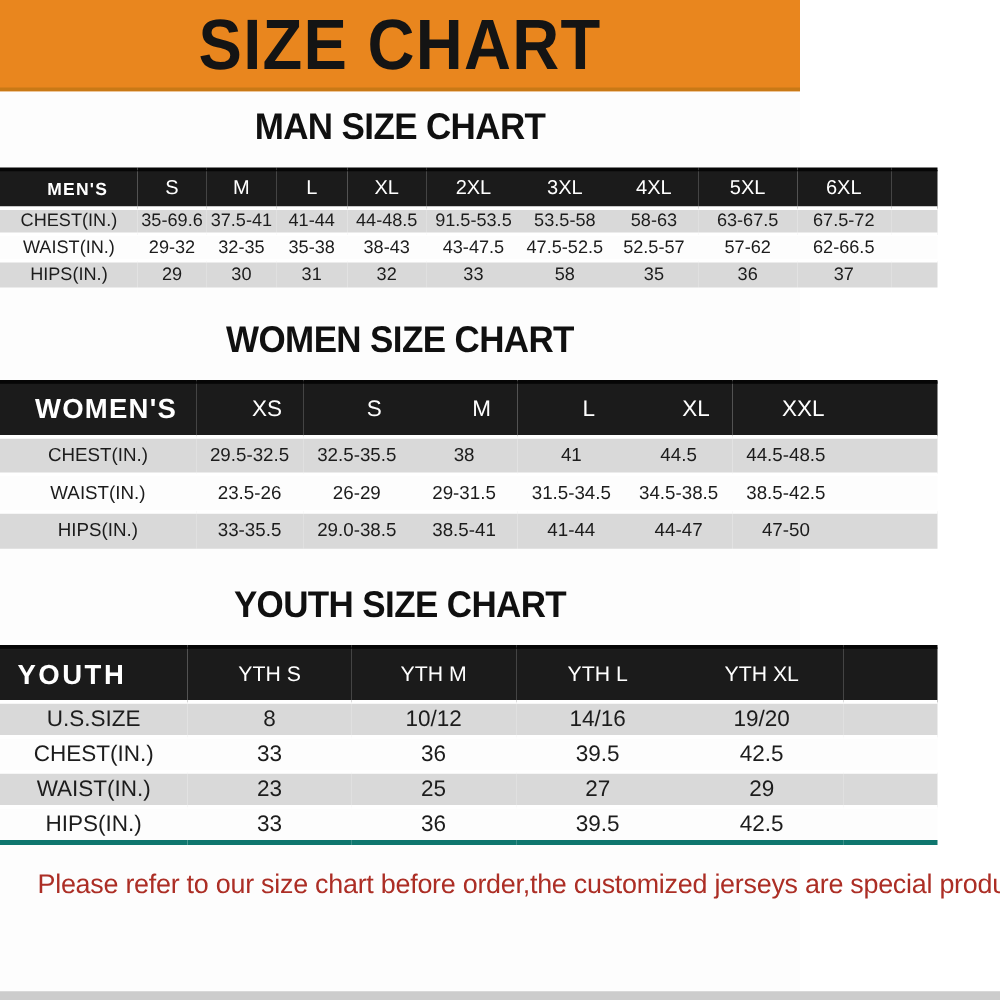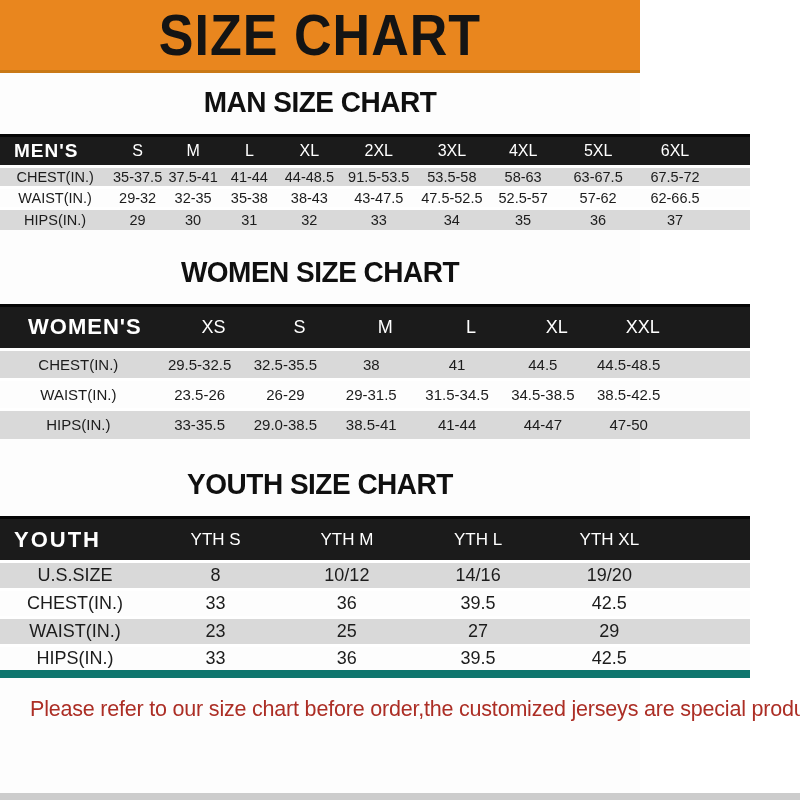--- a/index.html
+++ b/index.html
@@ -44,33 +44,33 @@
   }
   table.size-table tbody tr { border-top:3px solid #ffffff; }
   table.size-table tbody tr:nth-child(odd)  td { background:#D9D9D9; }
   table.size-table tbody tr:nth-child(even) td { background:#fdfdfd; }
   table.size-table td {
     text-align:center; color:#1c1c1c; white-space:nowrap; vertical-align:middle;
   }
 
   
   #table-0 thead th { height:31px; font-size:16px; }
-  #table-0 thead th.corner { font-size:19px; }
+  #table-0 thead th.corner { font-size:14px;text-align:center; }
   #table-0 td { height:21px; font-size:14.5px; }
 
   
   #table-1 thead th { height:44px; font-size:18px;padding-left:28px; }
   #table-1 thead th.corner { font-size:22px; }
   #table-1 td { height:30px; font-size:15px; }
 
   
   #table-2 thead th { height:44px; font-size:17px; }
   #table-2 thead th.corner { font-size:22px; letter-spacing:2px; }
   #table-2 td { height:28px; font-size:18px; }
-  #table-2 { border-bottom:8px solid #0f766e; }
+  #table-2 { border-bottom:4px solid #0f766e; }
 
   
   .footer-note { margin:16px 0 0 30px; }
   .footer-note p {
     color:#AC2E25; font-size:21.5px; line-height:30px; font-weight:normal;
     letter-spacing:-0.2px; white-space:nowrap;
   }
 
   .bottom-strip {
     position:absolute; left:0; bottom:0; width:800px; height:7px;
@@ -113,21 +113,21 @@
             <th>3XL</th>
             <th>4XL</th>
             <th>5XL</th>
             <th>6XL</th>
             <th></th>
           </tr>
       </thead>
       <tbody>
           <tr>
             <td>CHEST(IN.)</td>
-            <td>35-37.5</td>
+            <td>35-69.6</td>
             <td>37.5-41</td>
             <td>41-44</td>
             <td>44-48.5</td>
             <td>91.5-53.5</td>
             <td>53.5-58</td>
             <td>58-63</td>
             <td>63-67.5</td>
             <td>67.5-72</td>
             <td></td>
           </tr>
@@ -144,21 +144,21 @@
             <td>62-66.5</td>
             <td></td>
           </tr>
           <tr>
             <td>HIPS(IN.)</td>
             <td>29</td>
             <td>30</td>
             <td>31</td>
             <td>32</td>
             <td>33</td>
-            <td>34</td>
+            <td>58</td>
             <td>35</td>
             <td>36</td>
             <td>37</td>
             <td></td>
           </tr>
         </tbody>
     </table>
   </section>
 
   <section>

